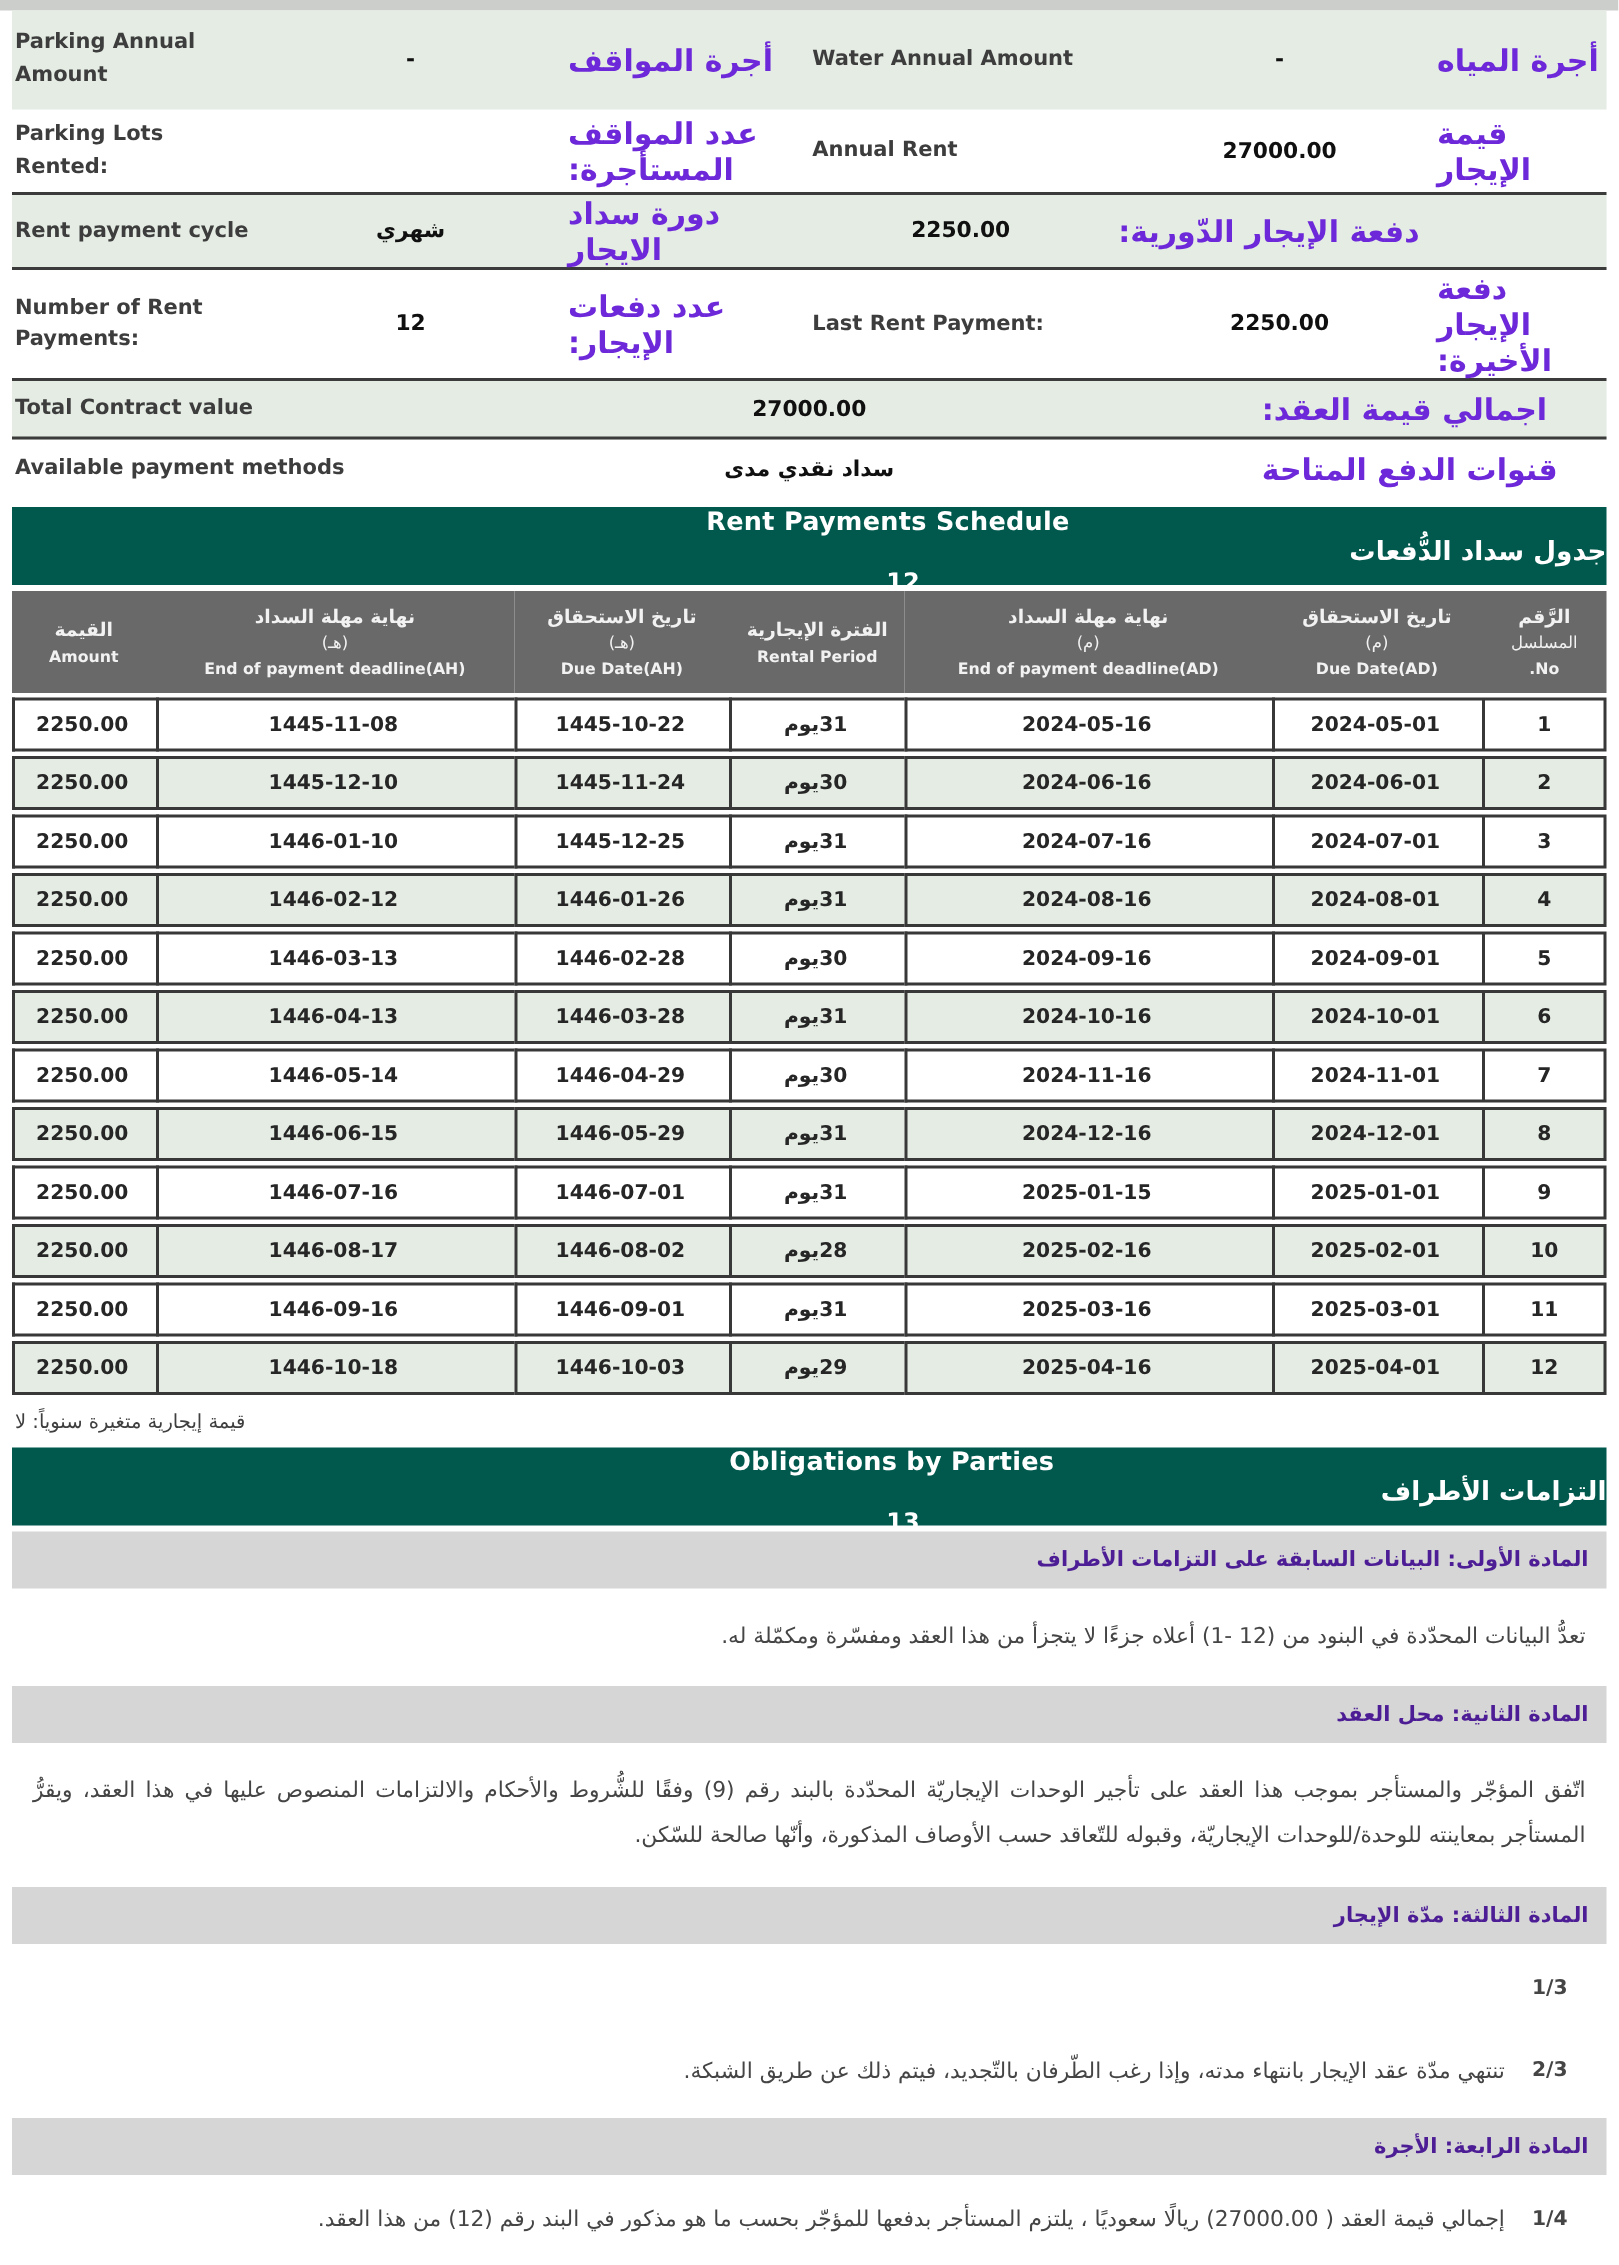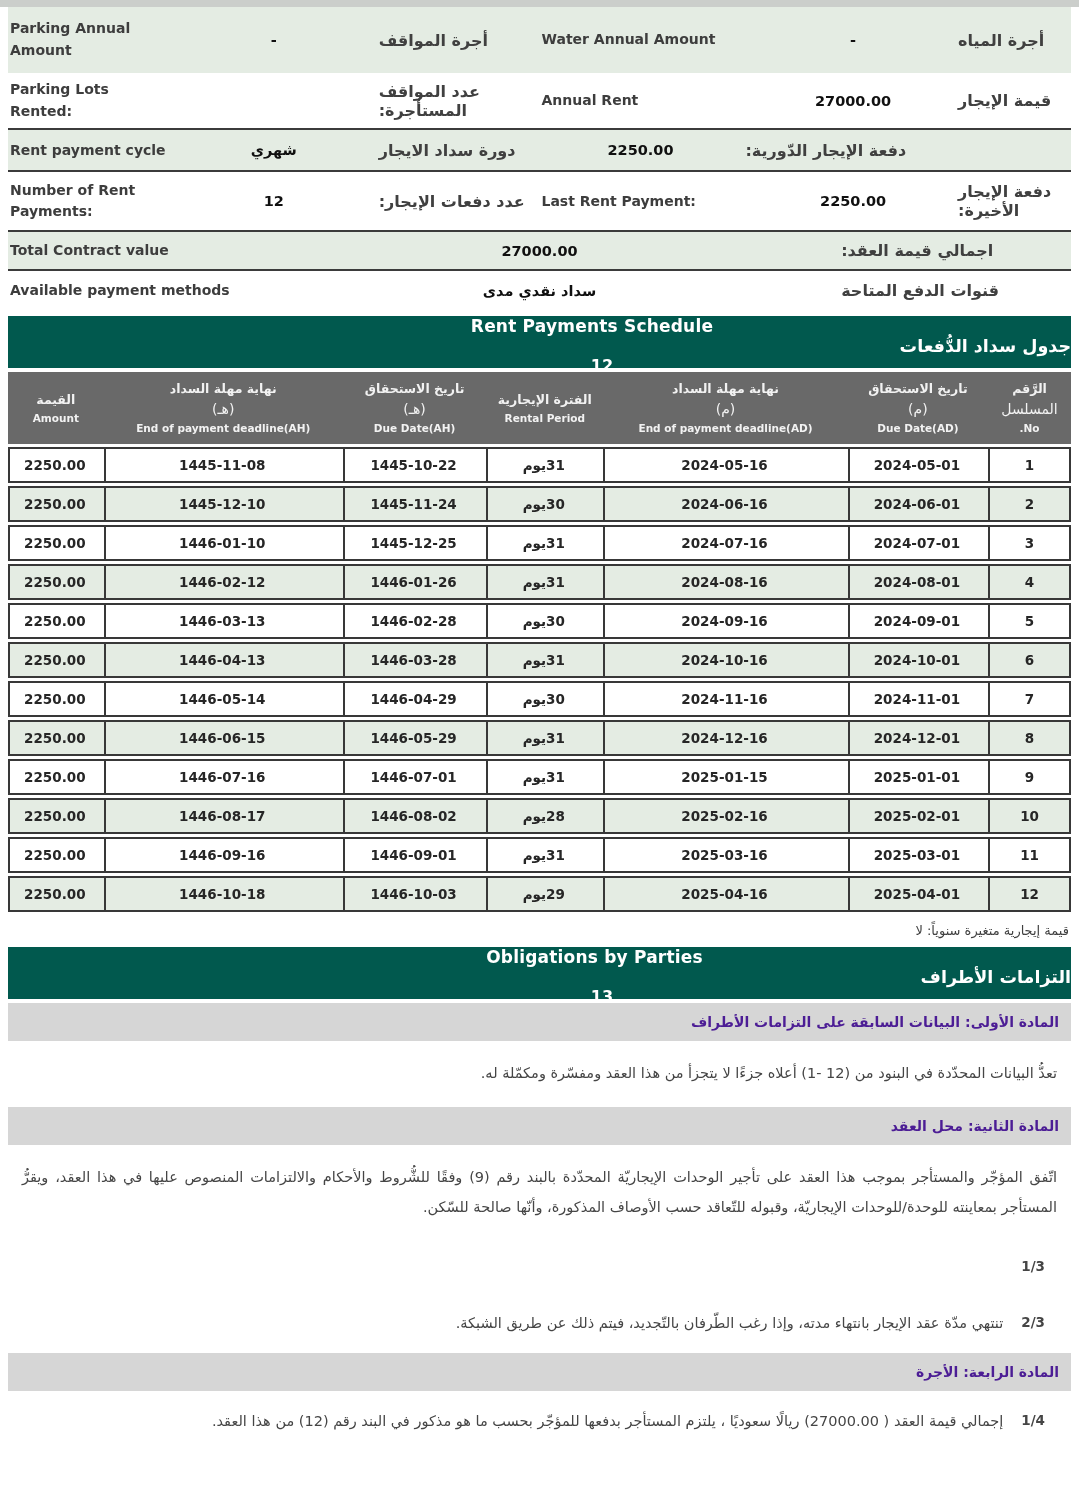--- a/index.html
+++ b/index.html
@@ -19,21 +19,21 @@
 
   
   .sum-row{display:flex;align-items:stretch;}
   .sum-row.tint{background:var(--tint);}
   .sum-row.line{border-bottom:2px solid var(--line);}
   .half{flex:1;display:flex;align-items:center;min-height:40px;}
   .h-left .cell-en{width:31%;}
   .h-right .cell-en{width:40%;}
   .cell-en{font-size:14px;font-weight:bold;color:#3d3d3d;padding:6px 0 6px 2px;line-height:1.55;}
   .cell-val{width:38%;text-align:center;font-size:14.5px;font-weight:bold;color:#101010;}
-  .cell-ar{flex:1;direction:rtl;text-align:left;font-size:16px;font-weight:600;color:#404040;padding-left:4px;}
+  .cell-ar{flex:1;direction:rtl;text-align:left;font-size:20px;font-weight:600;color:#6d28d9;padding-left:4px;}
   .sum-full{display:flex;align-items:center;min-height:39px;}
   .sum-full.tint{background:var(--tint);align-items:center;}
   .sum-full.line{border-bottom:2px solid var(--line);}
   .sum-full .cell-en{width:22%;}
   .sum-full .cell-val{flex:1;width:auto;}
   .sum-full .cell-ar{flex:none;width:22%;}
   .rowA{min-height:66px;}
   .rowD{min-height:60px;}
 
   
@@ -41,28 +41,28 @@
   .band-en{margin-left:105px;font-size:17px;font-weight:bold;letter-spacing:.2px;}
   .band-ar{margin-left:auto;direction:rtl;font-size:17.5px;font-weight:bold;}
   .band-num{margin:0 50px 0 175px;font-size:16px;font-weight:bold;}
 
   
   table.pay{width:100%;table-layout:fixed;border-collapse:separate;border-spacing:0 3px;margin-top:1px;}
   col.c1{width:9%;}col.c2{width:22.5%;}col.c3{width:13.5%;}col.c4{width:11%;}
   col.c5{width:23%;}col.c6{width:13.2%;}col.c7{width:7.8%;}
   th{background:var(--head-gray);color:#f2f2f2;font-weight:normal;padding:7px 3px;vertical-align:middle;}
   .th-ar{direction:rtl;font-size:12.5px;font-weight:bold;line-height:1.6;}
-  .th-ar2{direction:rtl;font-size:14px;line-height:1.5;}
+  .th-ar2{direction:rtl;font-size:11px;line-height:1.5;}
   .th-en{direction:ltr;font-size:10.5px;font-weight:bold;line-height:1.6;}
   td{height:36px;border:2px solid #383838;border-right:none;text-align:center;
      font-size:13.5px;font-weight:bold;color:#262626;direction:rtl;padding:1px 3px;background:#fff;}
   tr td:last-child{border-right:2px solid #383838;}
   tr.tint td{background:var(--tint);}
 
-  .footnote{direction:rtl;text-align:right;padding:8px 2px 9px 2px;font-size:13px;color:#3f3f3f;}
+  .footnote{direction:rtl;text-align:left;padding:8px 2px 9px 2px;font-size:13px;color:#3f3f3f;}
   .footnote-inner{direction:rtl;unicode-bidi:isolate;}
 
   
   .ob-list{margin-top:4px;}
   .ob-item{margin-bottom:3px;}
   .ob-head{background:var(--ob-gray);min-height:38px;display:flex;align-items:center;
            direction:rtl;padding:4px 12px;font-size:14px;font-weight:600;color:#4c1d95;}
   .ob-text{background:#fff;direction:rtl;text-align:right;padding:15px 14px;font-size:14.5px;
            color:#454545;line-height:2.05;}
   .ob-text.just{text-align:justify;}
@@ -311,20 +311,21 @@
       <div class="band" style="margin-top:0;">
         <span class="band-en" style="margin-left:110px;">Obligations by Parties</span>
         <span class="band-ar">التزامات الأطراف</span>
         <span class="band-num">13</span>
       </div>
       <div class="ob-list" id="ob-list">
           <div class="ob-item ob-head">المادة الأولى: البيانات السابقة على التزامات الأطراف</div>
           <div class="ob-item ob-text">تعدُّ البيانات المحدّدة في البنود من ‭(1- 12)‬ أعلاه جزءًا لا يتجزأ من هذا العقد ومفسّرة ومكمّلة له.</div>
           <div class="ob-item ob-head">المادة الثانية: محل العقد</div>
           <div class="ob-item ob-text just">اتّفق المؤجّر والمستأجر بموجب هذا العقد على تأجير الوحدات الإيجاريّة المحدّدة بالبند رقم (9) وفقًا للشُّروط والأحكام والالتزامات المنصوص عليها في هذا العقد، ويقرُّ المستأجر بمعاينته للوحدة/للوحدات الإيجاريّة، وقبوله للتّعاقد حسب الأوصاف المذكورة، وأنّها صالحة للسّكن.</div>
+          <div class="ob-item ob-head">المادة الثالثة: مدّة الإيجار</div>
           <div class="ob-item ob-clause">
             <span class="ob-num">1/3</span>
           </div>
           <div class="ob-item ob-clause">
             <span class="ob-num">2/3</span>
             <div class="ob-body">تنتهي مدّة عقد الإيجار بانتهاء مدته، وإذا رغب الطّرفان بالتّجديد، فيتم ذلك عن طريق الشبكة.</div>
           </div>
           <div class="ob-item ob-head">المادة الرابعة: الأجرة</div>
           <div class="ob-item ob-clause">
             <span class="ob-num">1/4</span>

